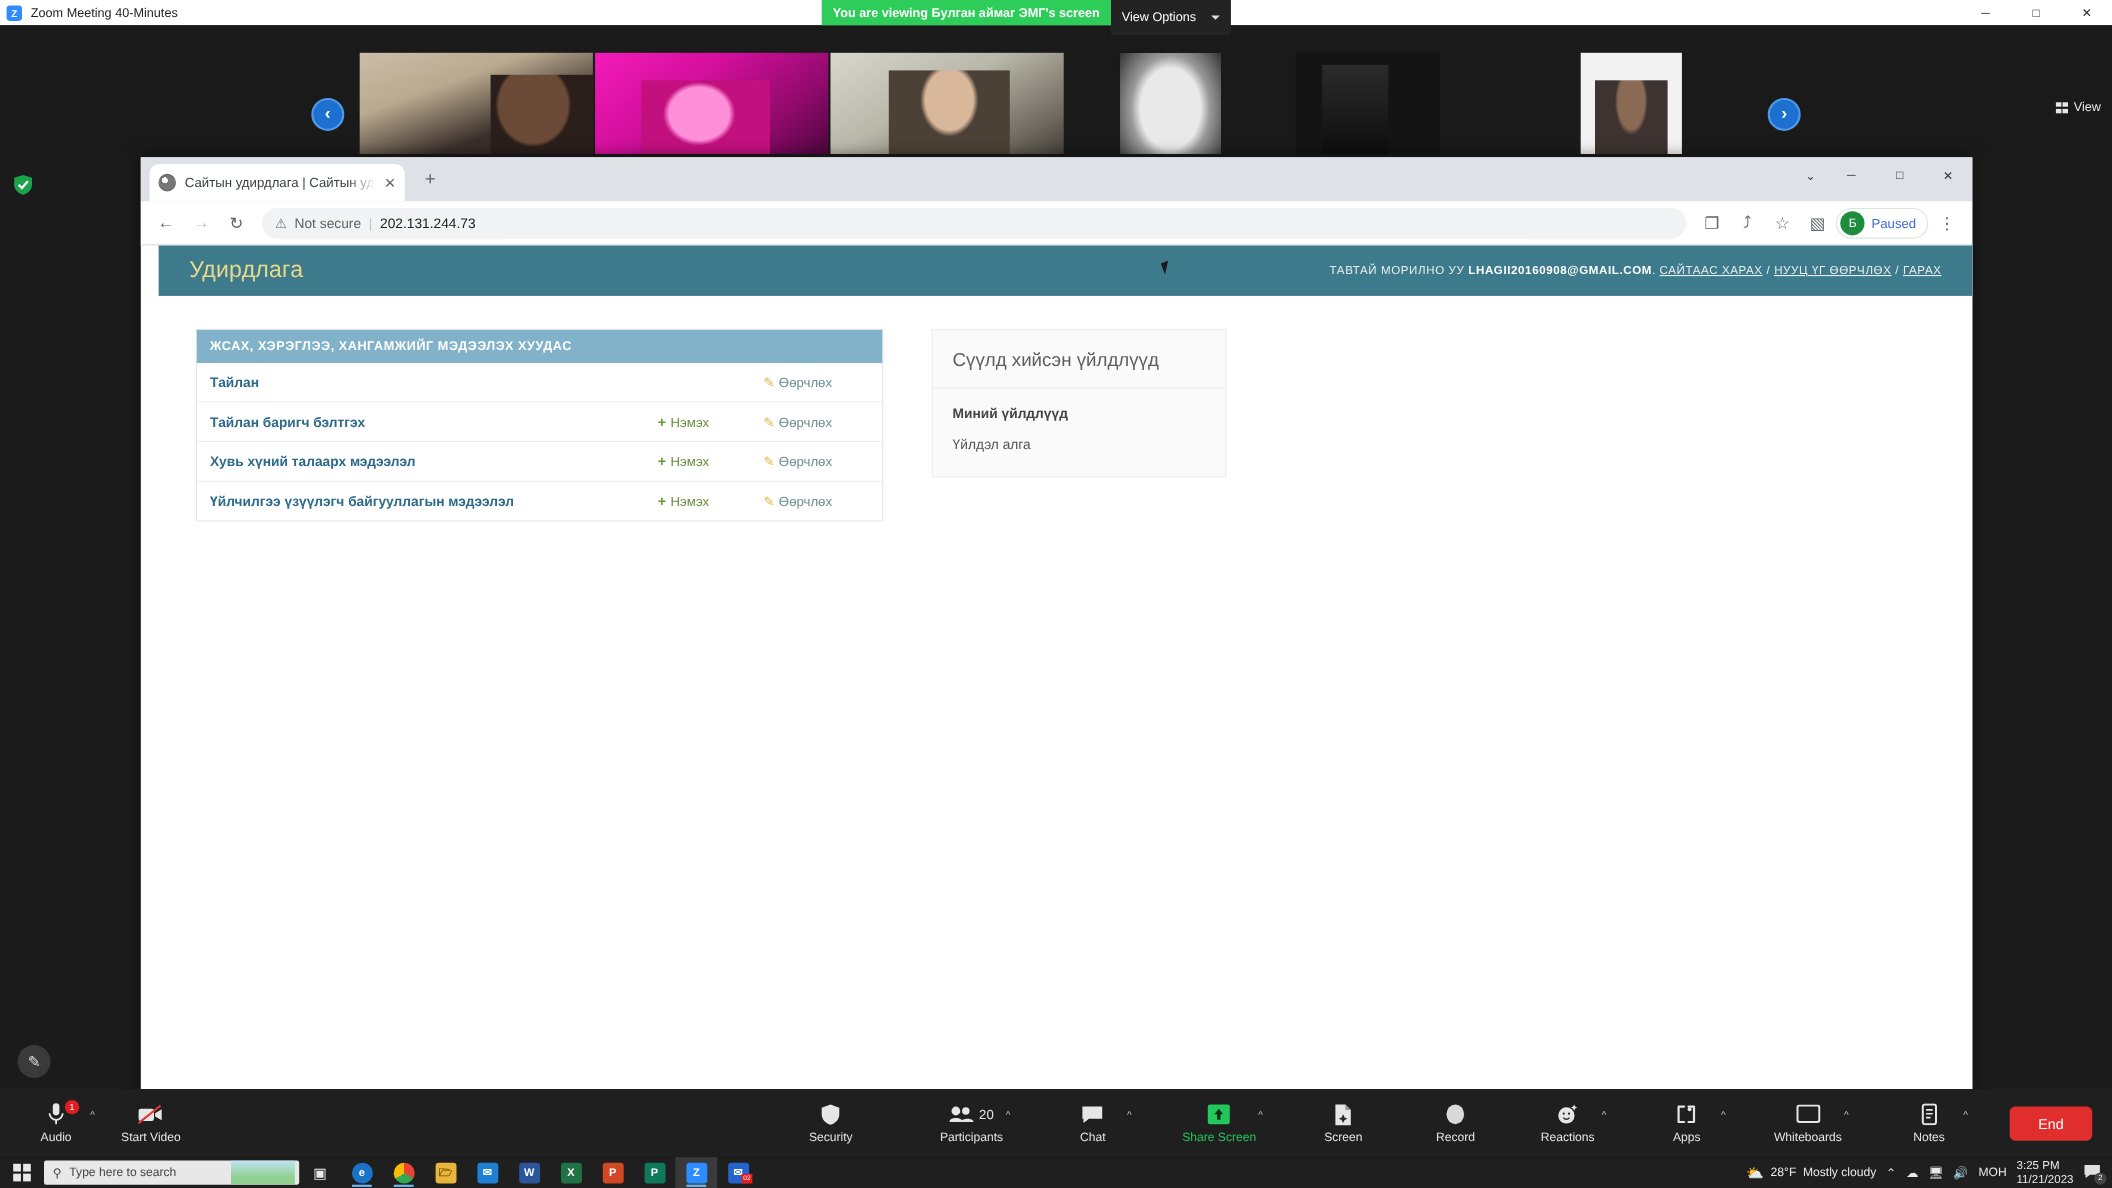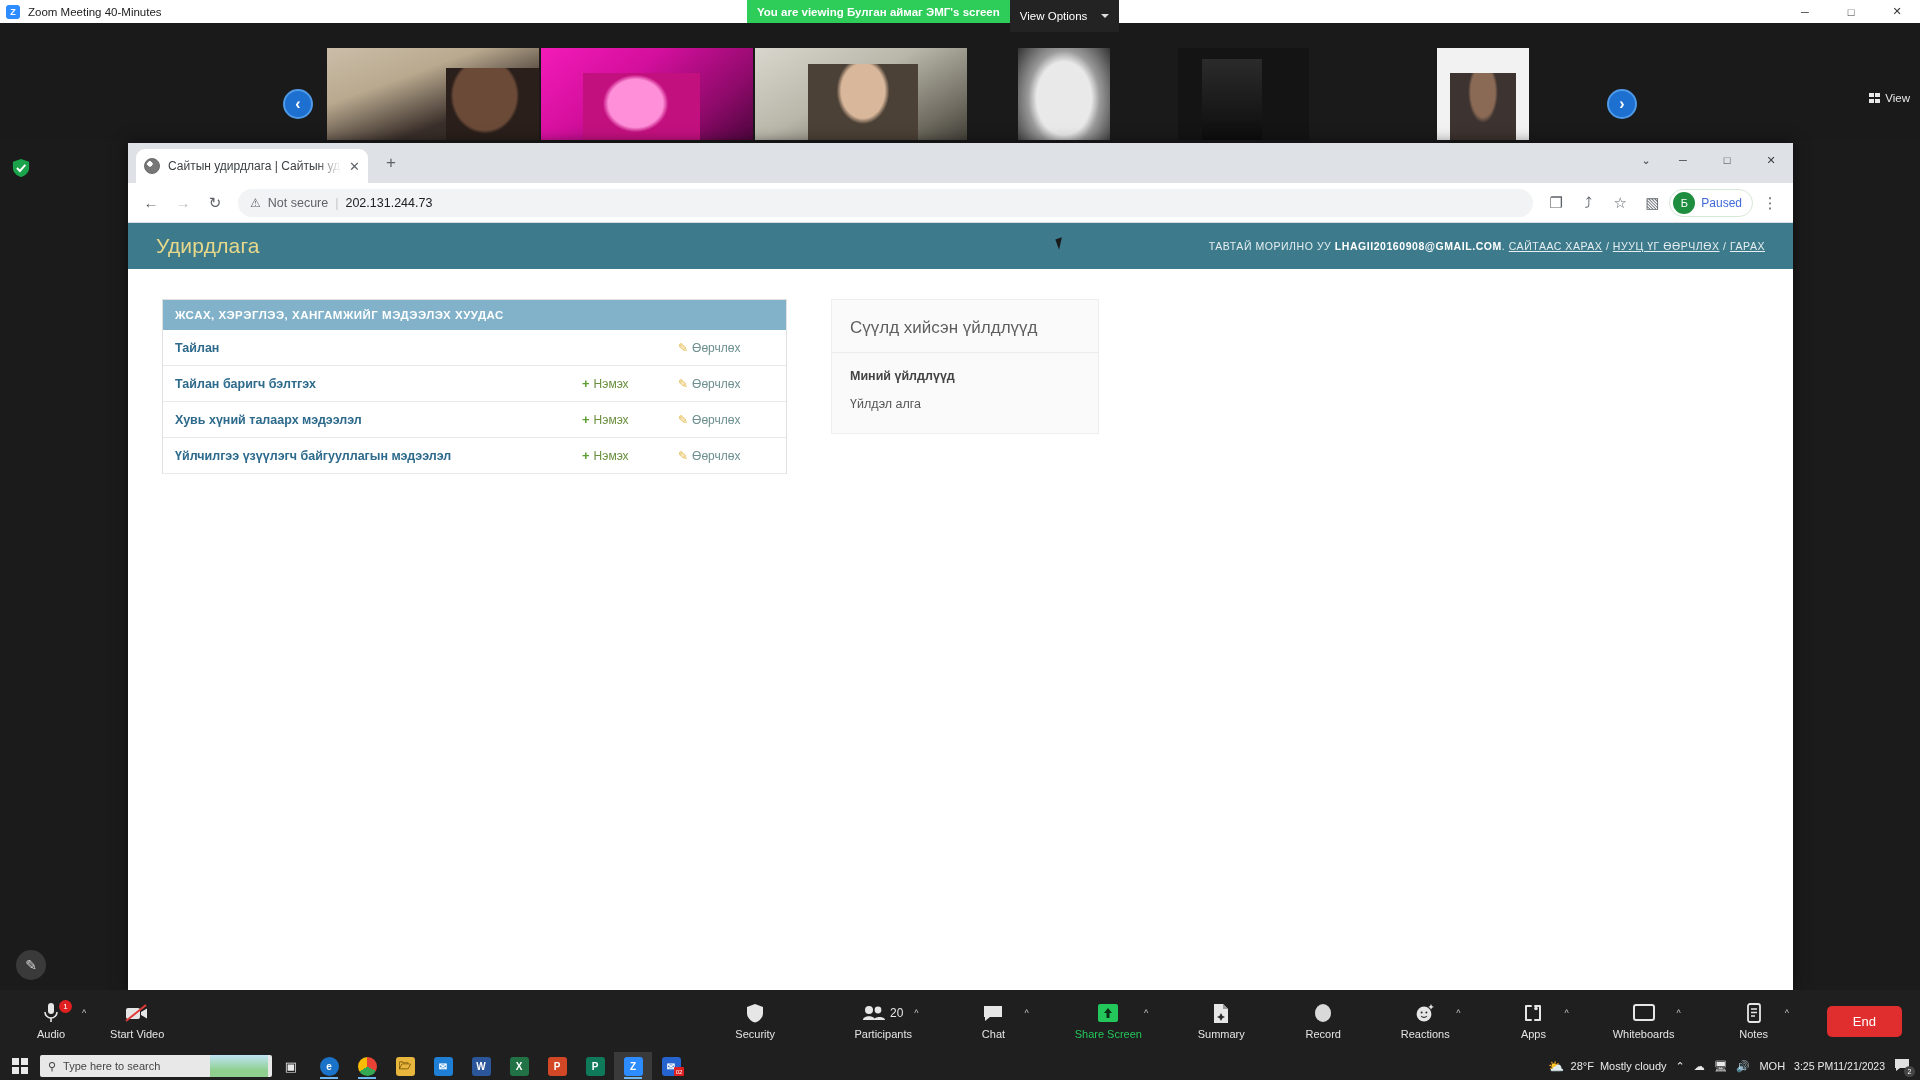--- a/index.html
+++ b/index.html
@@ -152,21 +152,21 @@
     background: #fff; flex: none;
   }
   .profile-av {
     width: 22px; height: 22px; border-radius: 50%; background: #1e8e3e;
     color: #fff; font-size: 11px; display: flex; align-items: center;
     justify-content: center;
   }
   .profile-txt { font-size: 12px; color: #3f6ad8; }
 
   
-  .page { height: 768px; background: #fff; overflow: hidden; }
+  .page { height: 768px; background: #fff; overflow: hidden; margin-left: 16px; }
   .page-header {
     height: 46px; background: #3d7b8c; display: flex; align-items: center;
     padding: 0 28px;
   }
   .brand { font-size: 21px; color: #e8d98a; letter-spacing: .2px; }
   .header-right {
     margin-left: auto; font-size: 10.5px; color: #e6eef0;
     letter-spacing: .55px; white-space: nowrap;
   }
   .header-right b { color: #fff; }
@@ -276,21 +276,21 @@
   .app-active { background: #3a3a3a; }
   .app-underline {
     position: absolute; bottom: 1px; left: 10px; width: 18px; height: 2px;
     background: #6fb7f0;
   }
   .tray {
     margin-left: auto; display: flex; align-items: center; gap: 9px;
     padding-right: 8px; color: #e9e9e9; font-size: 11px;
   }
   .tray-clock {
-    display: flex; flex-direction: row; 
+    display: flex; flex-direction: column; 
     line-height: 12.5px; font-size: 10.5px;
   }
   .notif-badge {
     position: relative; width: 18px; height: 16px;
   }
   .notif-badge .n {
     position: absolute; right: -3px; bottom: -3px; width: 11px; height: 11px;
     background: #444; color: #fff; border-radius: 50%; font-size: 7px;
     display: flex; align-items: center; justify-content: center;
   }
@@ -586,21 +586,21 @@
     </div>
 
     <div class="zt-item" style="margin-left:44px;">
       <div class="zt-ico">
         <svg width="18" height="21" viewBox="0 0 18 21">
             <path d="M2 1 h9 l5 5 v14 H2 Z" fill="#e6e6e6"></path>
             <path d="M11 1 v5 h5 Z" fill="#9a9a9a"></path>
             <path d="M9 10 l1.4 2.8 L13 14 l-2.6 1.2 L9 18 l-1.4-2.8 L5 14 l2.6-1.2 Z" fill="#2b2b2b"></path>
           </svg>
       </div>
-      <div class="zt-label">Summary</div>
+      <div class="zt-label">Screen</div>
     </div>
 
     <div class="zt-item" style="margin-left:44px;">
       <div class="zt-ico">
         <svg width="20" height="20" viewBox="0 0 20 20">
             <ellipse cx="10" cy="10" rx="8" ry="9" fill="#d9d9d9"></ellipse>
           </svg>
       </div>
       <div class="zt-label">Record</div>
     </div>

